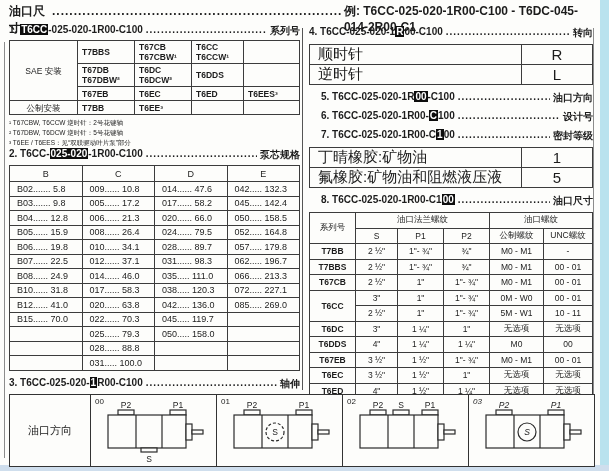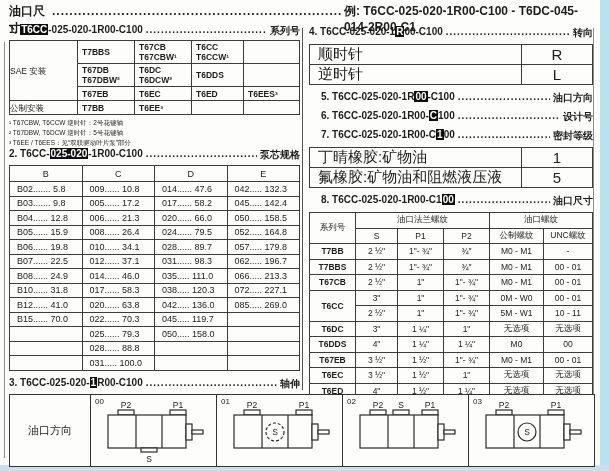--- a/index.html
+++ b/index.html
@@ -23,21 +23,21 @@
 
   .col-left { position:absolute; left:9px; top:24px; width:291px; }
   .col-right { position:absolute; left:309px; top:26px; width:284px; }
 
   table { border-collapse:collapse; width:100%; table-layout:fixed; }
   td,th { border:1px solid #3c3c3c; font-weight:normal; overflow:hidden; }
 
   
   .t1 { margin-top:2px; font-size:8.5px; }
   .t1 td { white-space:pre-line; line-height:10px; padding:1px 0 1px 4px; }
-  .t1 .lbl { padding-left:0; }
+  .t1 .lbl { text-align:center; padding-left:0; }
   .t1 .code { font-weight:bold; }
   .t1 tr.tall td { height:20px; }
   .t1 tr.short td { height:11px; }
 
   .footnotes { margin-top:3px; font-size:6.5px; line-height:10px; }
   .footnotes div { white-space:nowrap; }
 
   
   .t2 { margin-top:3px; font-size:9px; }
   .t2 th { height:13px; text-align:center; font-weight:normal; }
@@ -57,21 +57,21 @@
   .t8 { margin-top:4px; font-size:8.5px; }
   .t8 td { height:14.5px; text-align:center; padding:0 1px; white-space:nowrap; }
   .t8 td.series { font-weight:bold; }
 
   
   .bottom-table { position:absolute; left:9px; top:394px; width:584px; height:71px;
     display:flex; border:1.5px solid #333; background:#fdfdfb; }
   .bt-label { width:80px; border-right:1.5px solid #333; display:flex; align-items:center;
     justify-content:center; font-size:11px; }
   .bt-cell { flex:1 1 0; border-right:1.5px solid #333; position:relative; }
-  .bt-cell:last-child { border-right:none; }
+  .bt-cell:last-child { border-right:none;font-style:italic; }
   .bt-code { position:absolute; left:4px; top:2px; font-size:8px; }
   .bt-svg { position:absolute; left:50%; top:52%; transform:translate(-50%,-50%); }
   .bt-svg text { font-size:8.5px; fill:#1c1c1c; font-family:"Liberation Sans",sans-serif; }
   .bt-svg .art { fill:#fdfdfb; stroke:#2b2b2b; stroke-width:1.2; }
 </style>
 </head>
 <body>
 
 <div class="sheet">
   <div class="strip-right"></div>

